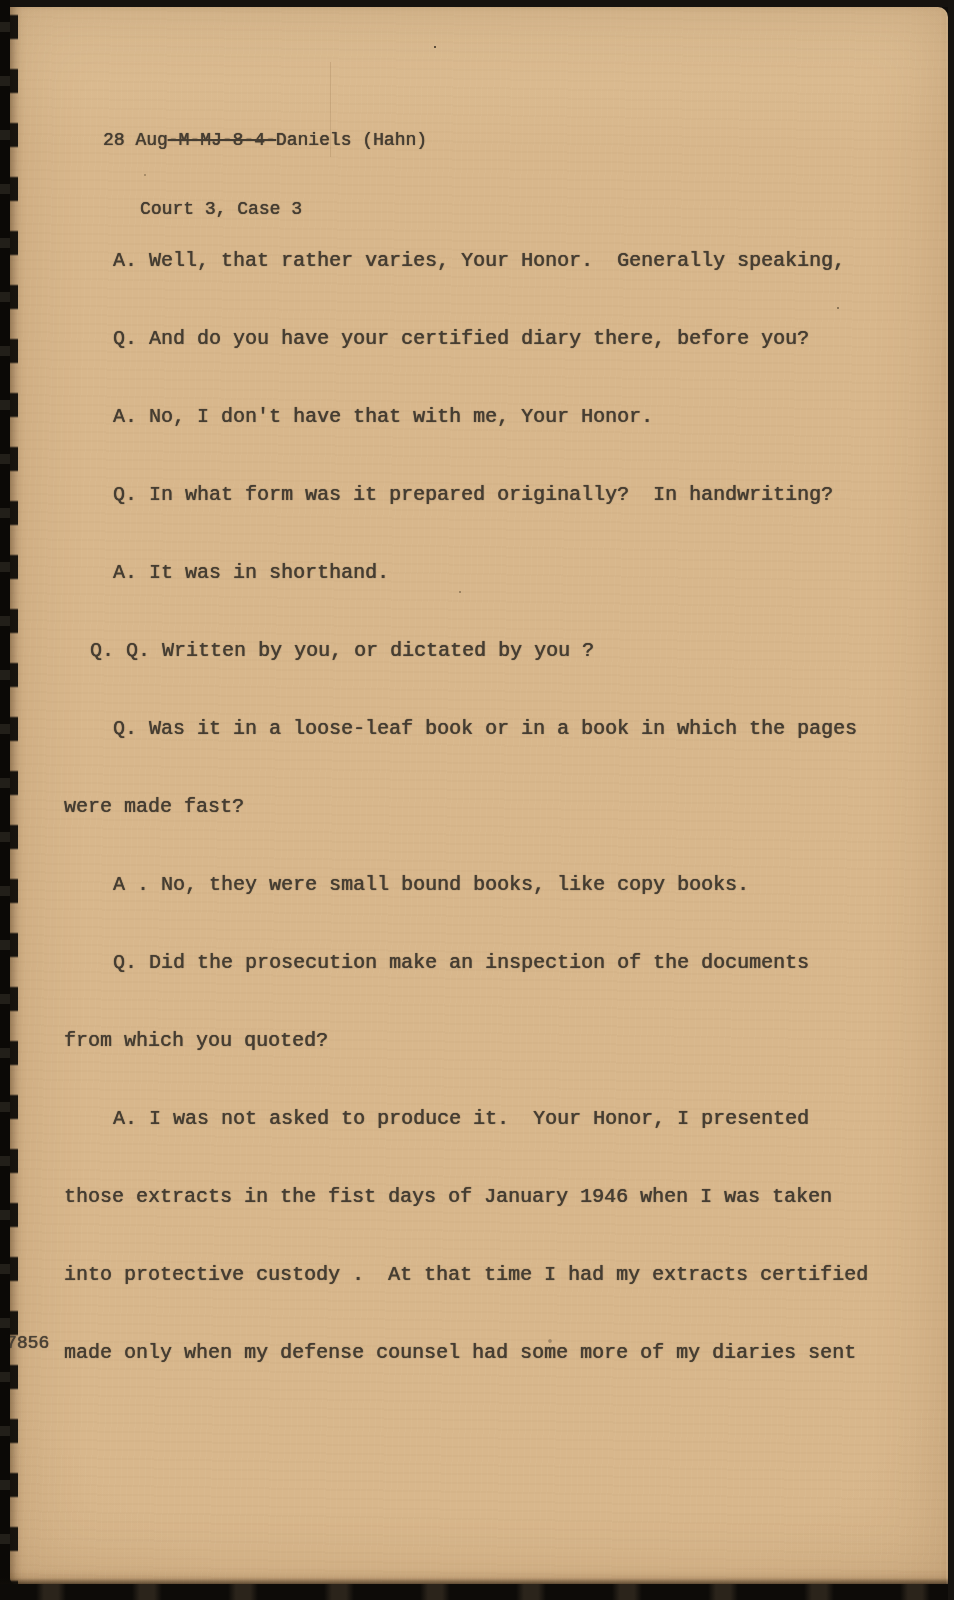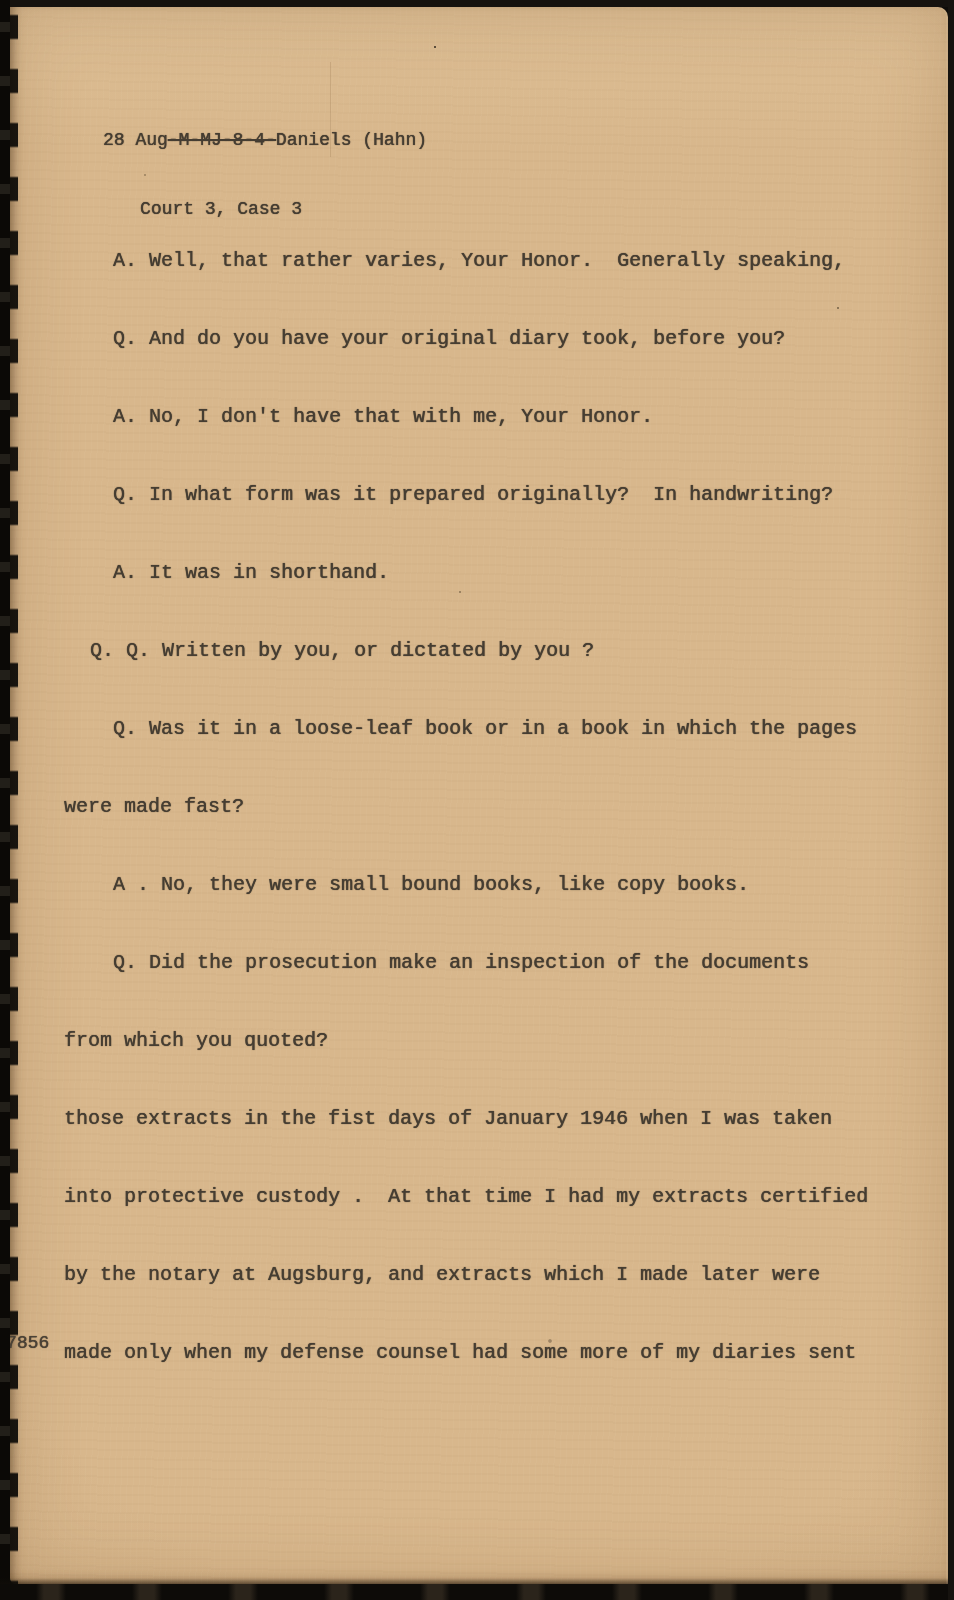--- a/index.html
+++ b/index.html
@@ -107,33 +107,33 @@
 
     <div class="crease"></div>
 
     <div class="header ink">
       <div><span>28 Aug</span><span class="struck">-M-MJ-8-4-</span><span>Daniels (Hahn)</span></div>
       <div class="h2-indent">Court 3, Case 3</div>
     </div>
 
     <div class="bodytext ink">
       <div class="line ind1">A. Well, that rather varies, Your Honor.  Generally speaking,</div>
-      <div class="line ind1">Q. And do you have your original diary took, before you?</div>
+      <div class="line ind1">Q. And do you have your certified diary there, before you?</div>
       <div class="line ind1">A. No, I don't have that with me, Your Honor.</div>
       <div class="line ind1">Q. In what form was it prepared originally?  In handwriting?</div>
       <div class="line ind1">A. It was in shorthand.</div>
       <div class="line ind2">Q. Q. Written by you, or dictated by you ?</div>
       <div class="line ind1">Q. Was it in a loose-leaf book or in a book in which the pages</div>
       <div class="line ind0">were made fast?</div>
       <div class="line ind1">A . No, they were small bound books, like copy books.</div>
       <div class="line ind1">Q. Did the prosecution make an inspection of the documents</div>
       <div class="line ind0">from which you quoted?</div>
+      <div class="line ind1">A. I was not asked to produce it.  Your Honor, I presented</div>
       <div class="line ind0">those extracts in the fist days of January 1946 when I was taken</div>
       <div class="line ind0">into protective custody .  At that time I had my extracts certified</div>
-      <div class="line ind0">by the notary at Augsburg, and extracts which I made later were</div>
       <div class="line ind0">made only when my defense counsel had some more of my diaries sent</div>
       
       
       
       
       
       
     </div>
 
     <div class="pagenum ink">7856</div>

